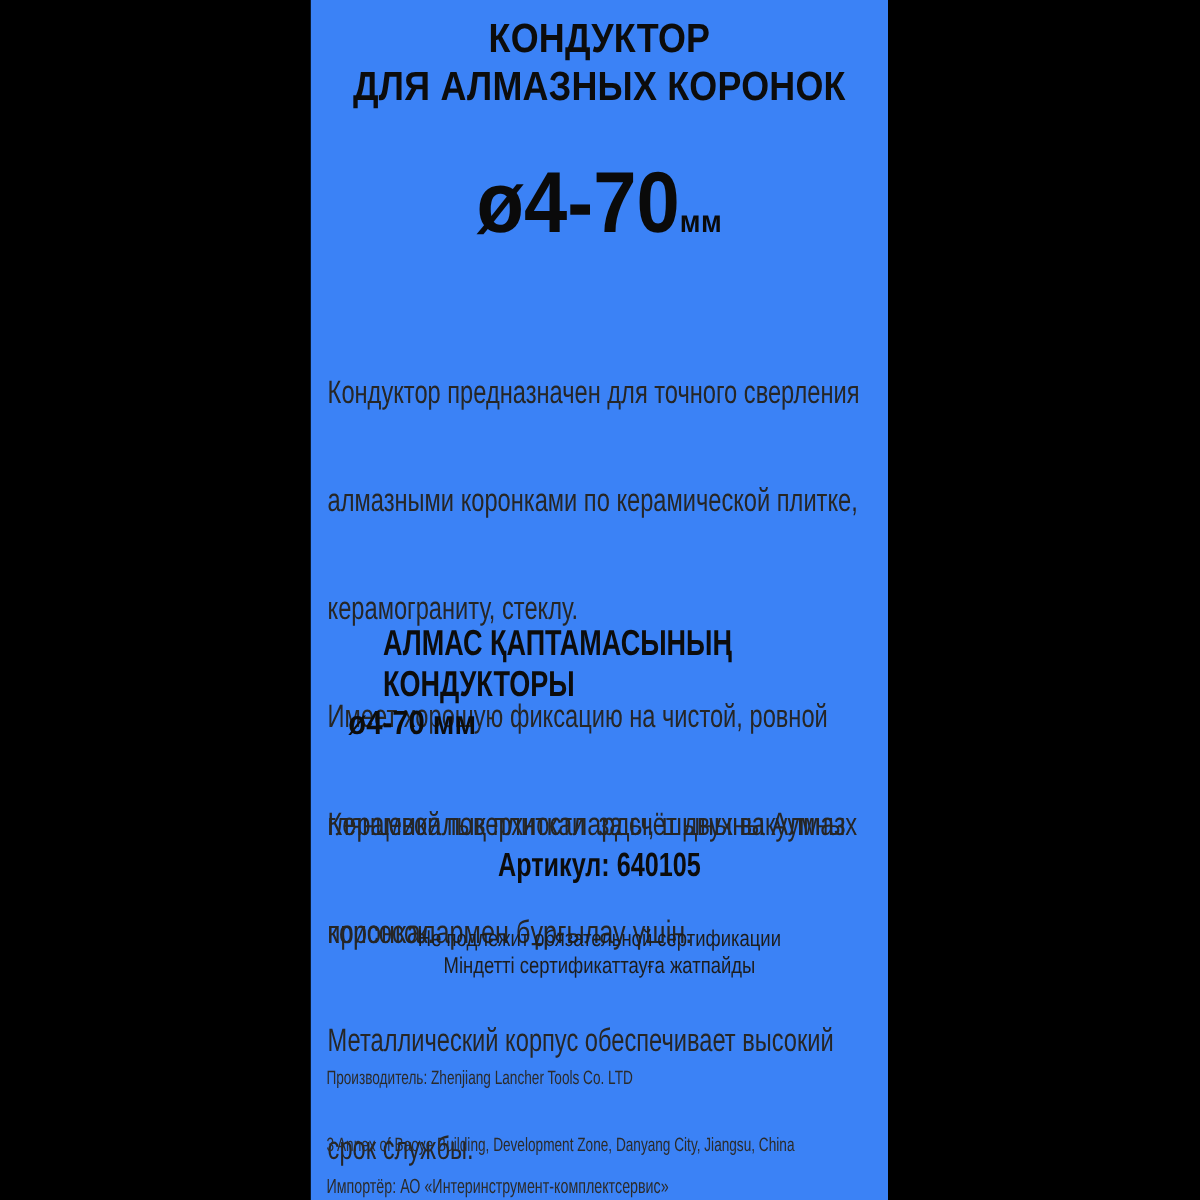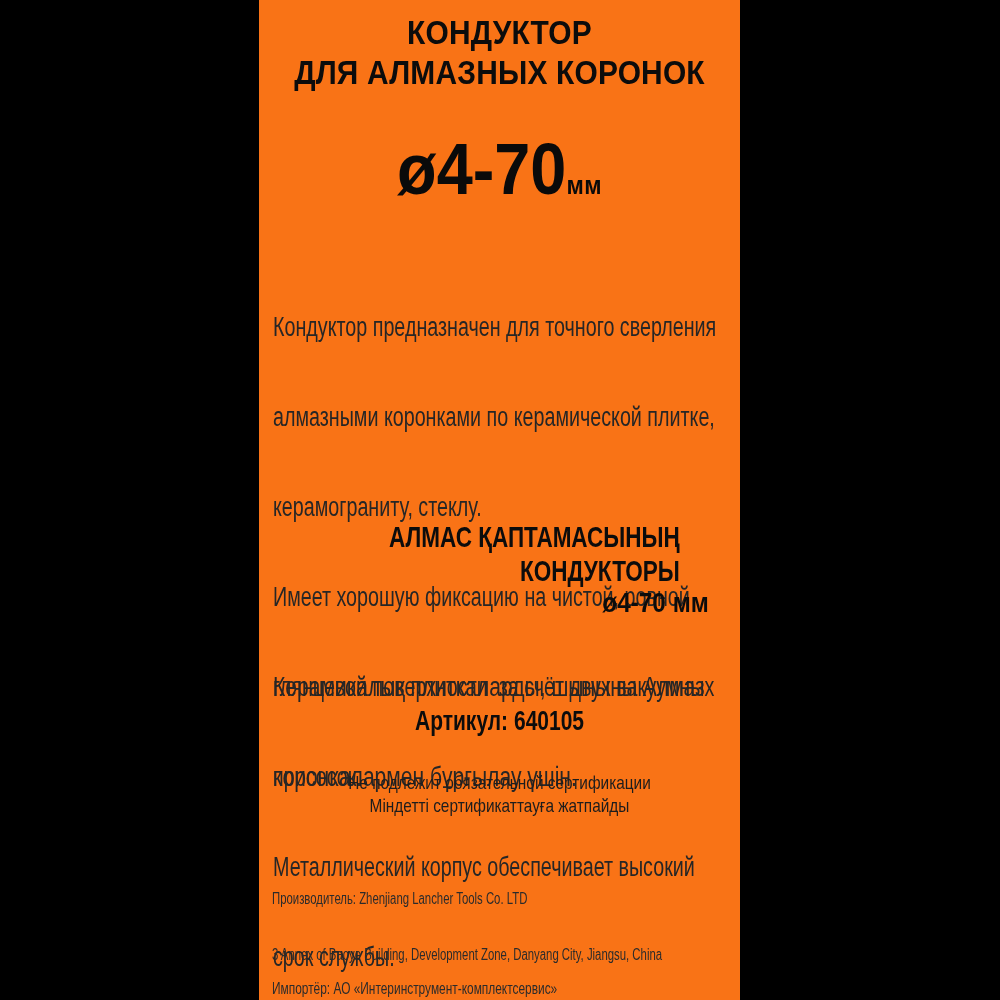--- a/index.html
+++ b/index.html
@@ -16,21 +16,21 @@
     width: 1000px;
     height: 1000px;
     background: #000000;
   }
   .paper {
     position: absolute;
     left: 259px;
     top: 0;
     width: 481px;
     height: 1000px;
-    background: #f97316;
+    background: #3b82f6;
     overflow: hidden;
   }
   .block { position: absolute; }
 
   .title-ru {
     top: 12px; left: 0; width: 100%;
     text-align: center;
     font-weight: bold;
     font-size: 34px;
     line-height: 40px;
@@ -61,21 +61,21 @@
     color: #262626;
     transform-origin: left top;
     white-space: pre;
     width: 660px;
   }
   .desc-ru { top: 252px; transform: scaleX(0.73); }
   .desc-kz { top: 612px; transform: scaleX(0.78); }
 
   .title-kz {
     top: 520px; left: 0; width: 100%;
-    text-align: right;
+    text-align: left;
     font-weight: bold;
     color: #0c0c0c;
   }
   .title-kz .kz-l1 {
     font-size: 30px;
     line-height: 34px;
     transform: scaleX(0.75);
   }
   .title-kz .kz-l2 {
     font-size: 28px;

